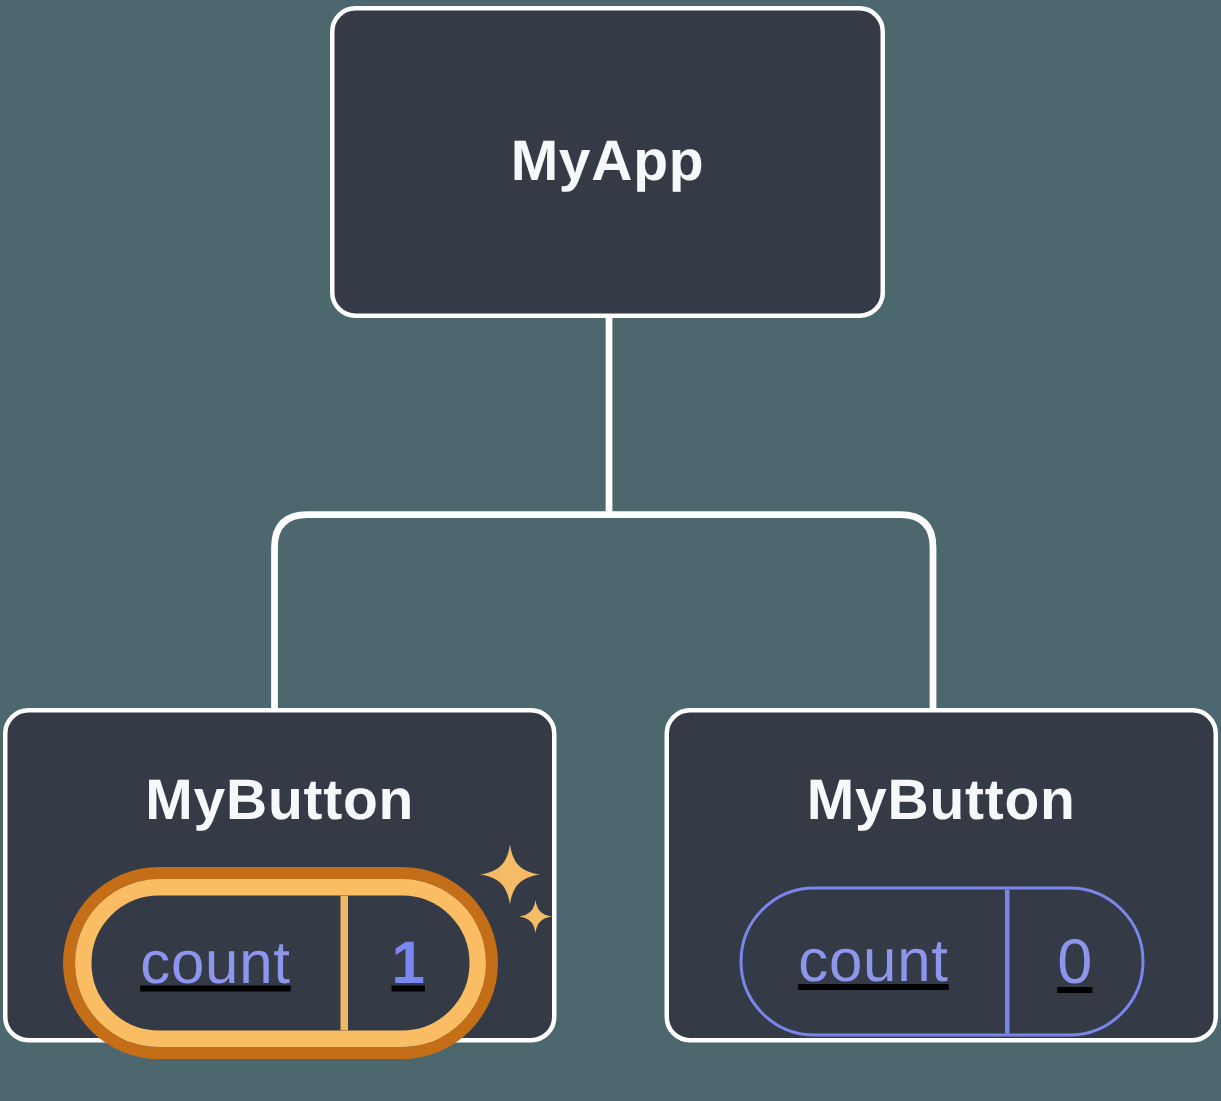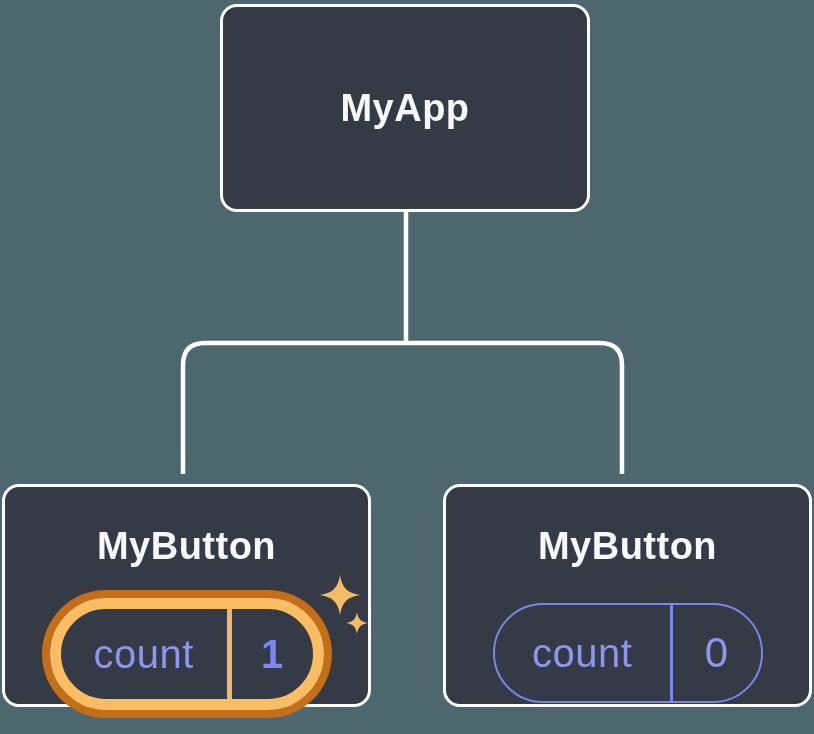--- a/index.html
+++ b/index.html
@@ -42,21 +42,21 @@
     display:flex;align-items:center;justify-content:center;
   }
   .node-title{
     color:var(--title-color);
     font-size:38px;
     font-weight:600;
     letter-spacing:0.5px;
     text-align:center;
   }
   .node-child{
-    top:484px;width:369px;height:223px;
+    top:472px;width:369px;height:223px;
   }
   .node-child-left{left:2px;}
   .node-child-right{left:443px;}
   .node-child .node-title{
     position:absolute;left:0;right:0;top:38px;
   }
   
   .pill{
     position:absolute;
     left:50%;transform:translateX(-50%);
@@ -68,21 +68,21 @@
   .pill-plain{
     top:116px;width:270px;height:100px;
     border:2.5px solid var(--pill-purple-border);
   }
   .pill-highlight{
     top:111px;width:274px;height:112px;
     border:11px solid var(--gold);
     box-shadow:0 0 0 8px var(--gold-dark);
   }
   .pill-cell{
-    display:flex;align-items:center;justify-content:center;
+    display:flex;align-items:center;justify-content:center;text-decoration:underline;
   }
   .pill-key-cell{flex:0 0 66%;}
   .pill-value-cell{flex:1 1 auto;}
   .pill-key{
     color:var(--state-purple);
     font-size:40px;
     font-weight:400;
     letter-spacing:0.5px;
   }
   .pill-divider-gold{

